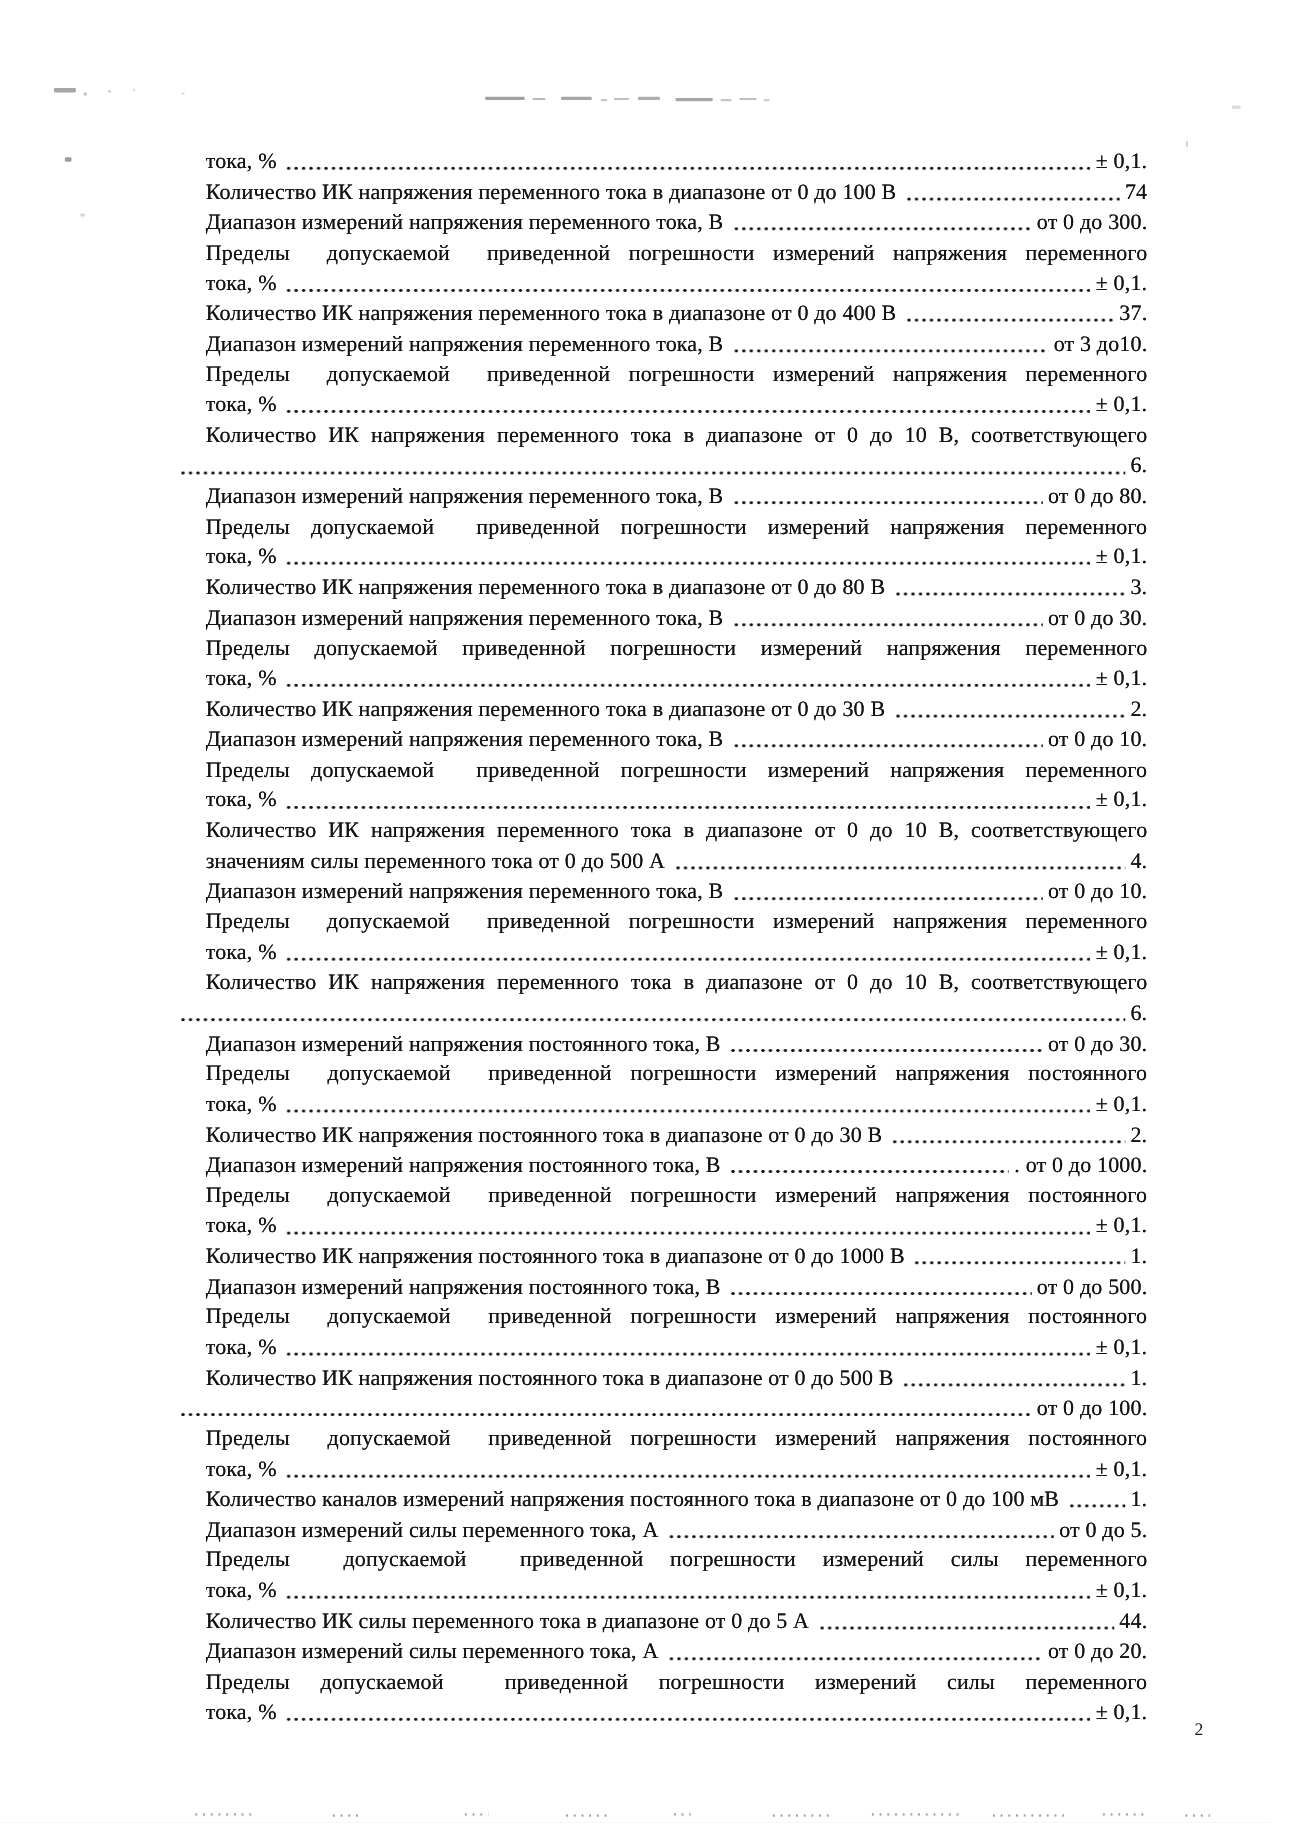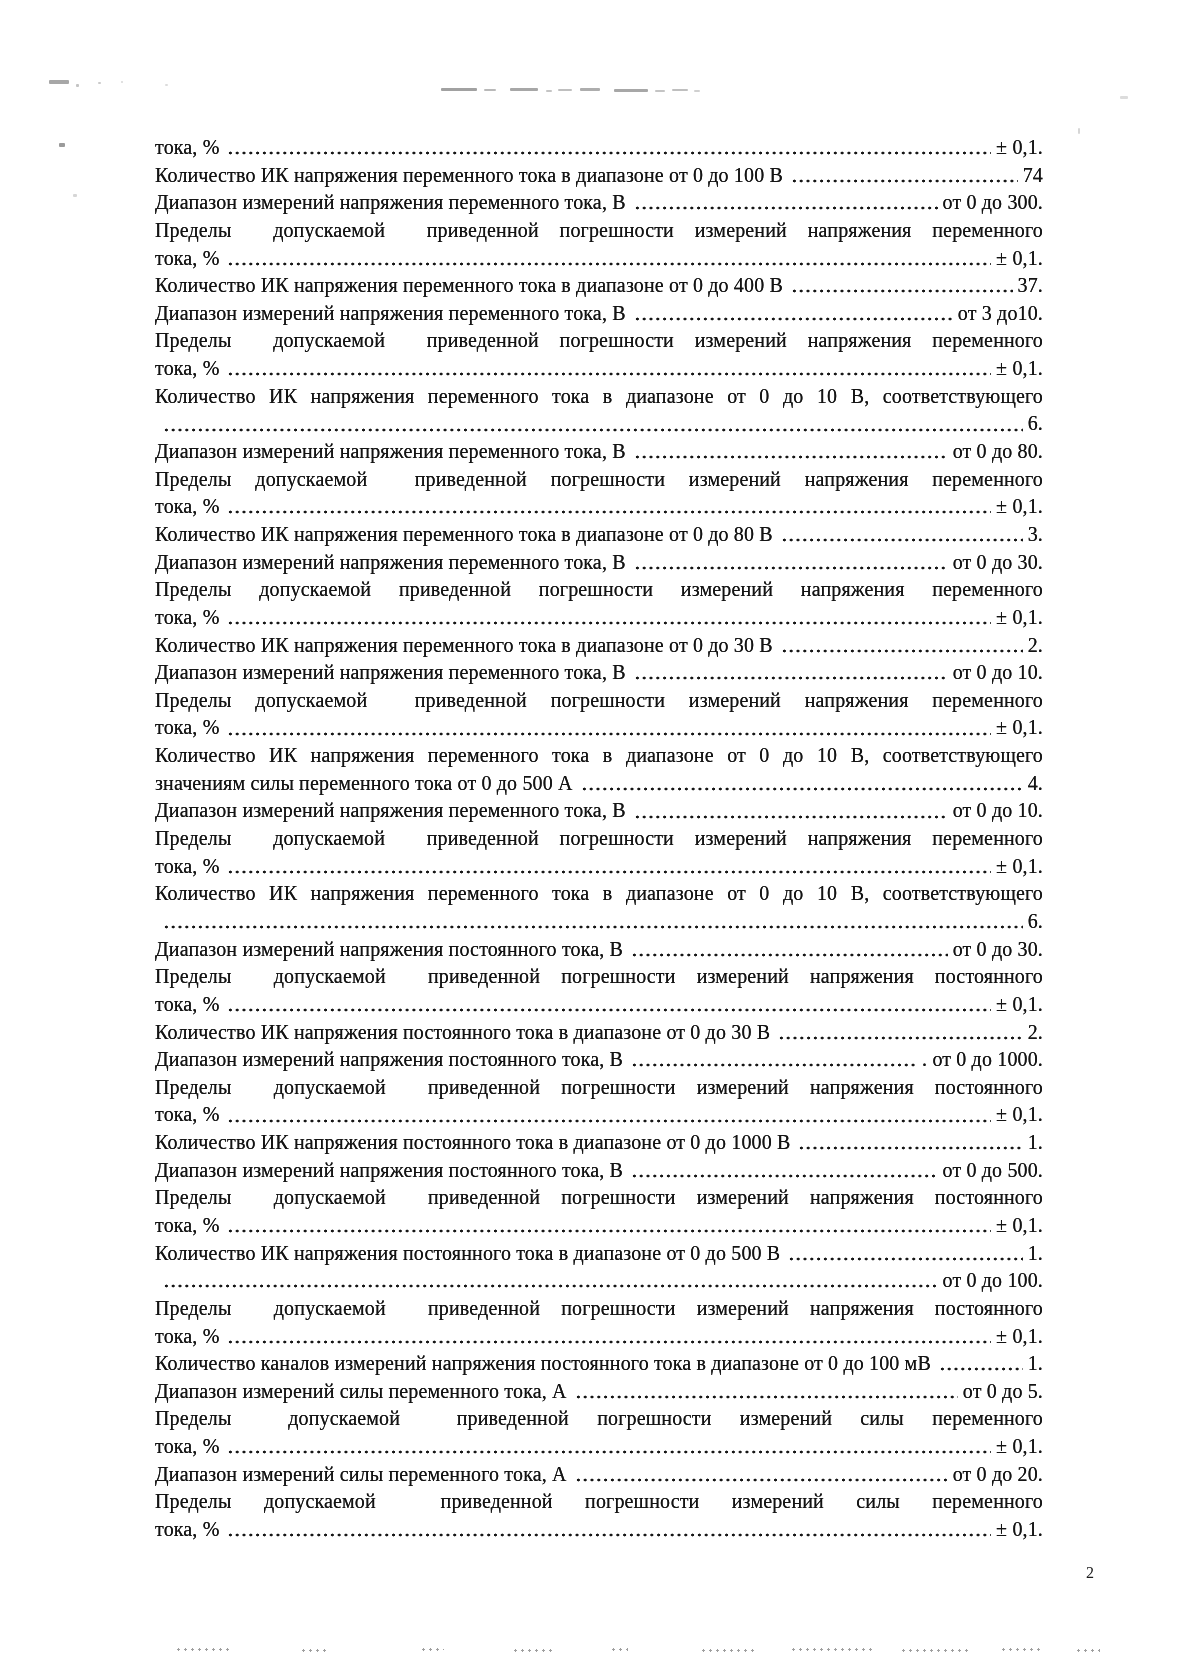--- a/index.html
+++ b/index.html
@@ -18,21 +18,21 @@
     font-size:20px;
     text-shadow:0 0 0.5px rgba(0,0,0,0.85);
   }
   .line{
     display:flex;
     align-items:baseline;
     height:27.65px;
     line-height:27.65px;
     letter-spacing:0.15px;
   }
-  .line .t{white-space:pre;}
+  .line .t{white-space:pre;margin-left:32px;}
   .line .v{white-space:pre;}
   .leader{
     flex:1 1 auto;
     min-width:8px;
     align-self:stretch;
     margin:0 5px 0 7px;
     background-image:radial-gradient(circle,#161616 1.25px,rgba(0,0,0,0) 1.7px);
     background-size:6.8px 6px;
     background-repeat:repeat-x;
     background-position:1px calc(100% - 5.5px);
@@ -314,20 +314,25 @@
     <span class="t">Пределы  допускаемой  приведенной погрешности измерений силы переменного</span>
     
     
   </div>
       <div class="line">
     <span class="t">тока, %</span>
     <span class="leader"></span>
     <span class="v">± 0,1.</span>
   </div>
       <div class="line">
+    <span class="t">Количество ИК силы переменного тока в диапазоне от 0 до 5 А</span>
+    <span class="leader"></span>
+    <span class="v">44.</span>
+  </div>
+      <div class="line">
     <span class="t">Диапазон измерений силы переменного тока, А</span>
     <span class="leader"></span>
     <span class="v">от 0 до 20.</span>
   </div>
       <div class="line justify">
     <span class="t">Пределы допускаемой  приведенной погрешности измерений силы переменного</span>
     
     
   </div>
       <div class="line">

